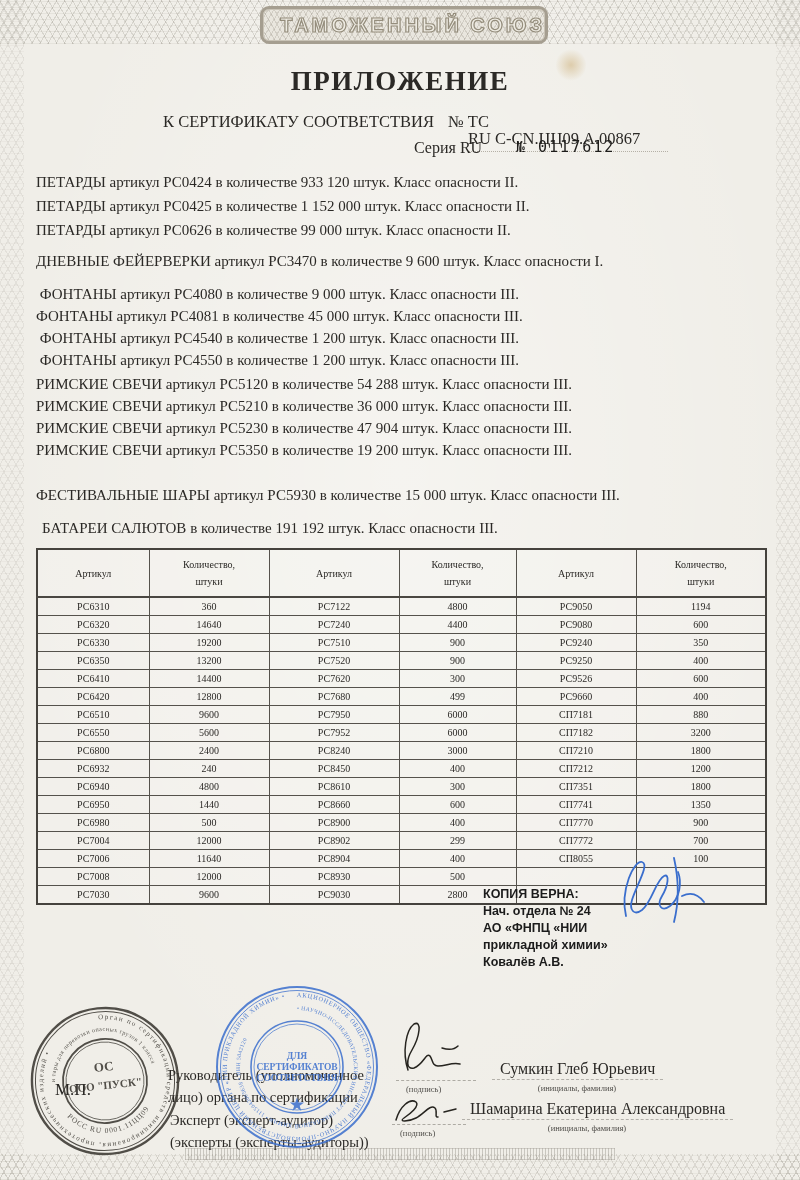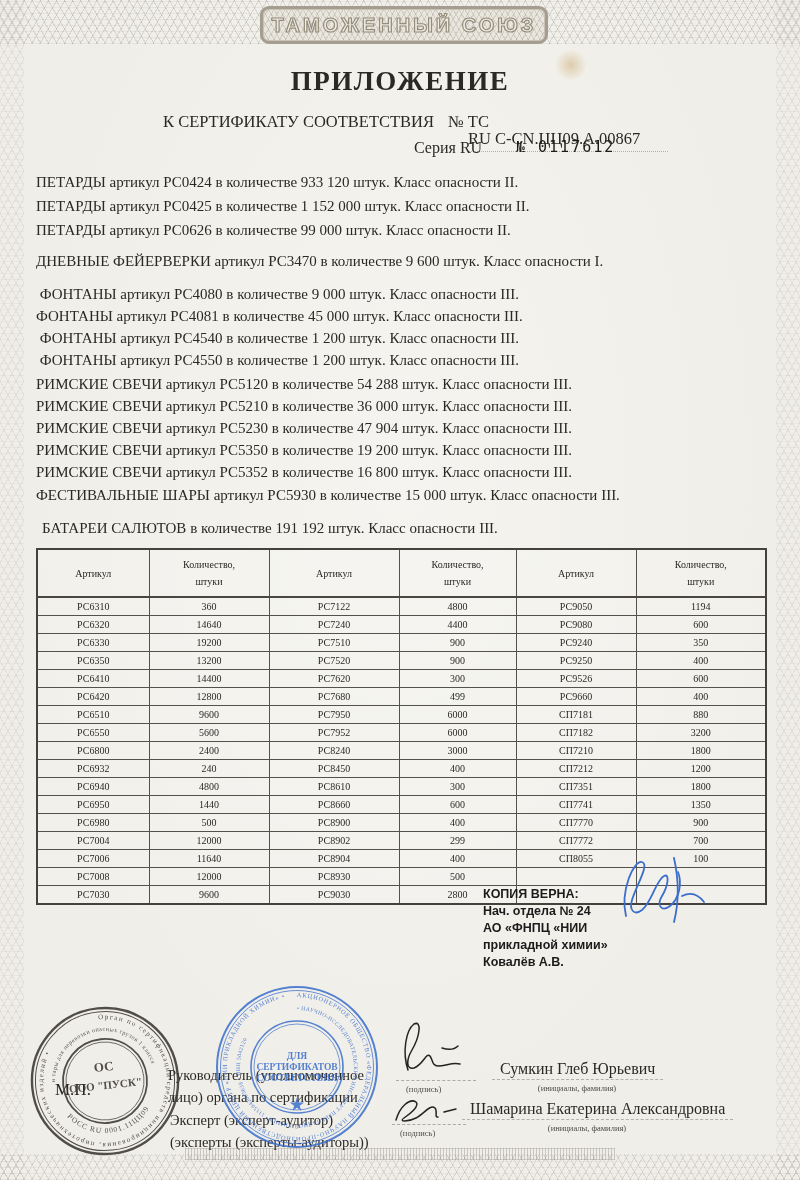--- a/index.html
+++ b/index.html
@@ -21,21 +21,21 @@
   .gbR{left:776px;top:0;width:24px;height:1180px;opacity:.55;}
   .stain{left:556px;top:48px;width:30px;height:34px;border-radius:50%;
     background:radial-gradient(circle, rgba(205,175,120,.55), rgba(205,175,120,0) 70%);}
   
   .badge{left:260px;top:6px;width:282px;height:32px;border:3px solid #a59e90;border-radius:9px;
     box-shadow:0 0 0 1px #c9c3b6 inset;
     background:
       repeating-linear-gradient(60deg, rgba(140,133,120,.25) 0 1px, transparent 1px 5px),
       repeating-linear-gradient(-60deg, rgba(140,133,120,.25) 0 1px, transparent 1px 5px),
       #e9e6de;
-    display:flex;align-items:center;justify-content:center;}
+    display:flex;align-items:center;justify-content:flex-end;}
   .badge span{font-family:"Liberation Sans", sans-serif;font-weight:800;font-size:20px;letter-spacing:3px;
     color:#eeebe2;-webkit-text-stroke:1.2px #948d7c;text-stroke:1.2px #948d7c;}
   
   .title{left:200px;top:66px;width:400px;text-align:center;font-size:27px;font-weight:bold;letter-spacing:1.5px;}
   .sub{left:163px;top:112px;font-size:16.5px;white-space:nowrap;}
   .sub .nolab{margin-left:14px;}
   .certnum{left:468px;top:112px;width:200px;font-size:16.5px;border-bottom:1px dotted #b5b0a6;padding-bottom:2px;white-space:nowrap;margin-top:17px;}
   .series{left:414px;top:139px;font-size:16px;}
   .seriesnum{left:516px;top:138px;font-family:"DejaVu Sans Mono", monospace;font-size:15px;letter-spacing:2px;color:#1d1c1a;}
   
@@ -107,21 +107,20 @@
         <div class="pline">ФОНТАНЫ артикул РС4080 в количестве 9 000 штук. Класс опасности III.</div>
         <div class="pline">ФОНТАНЫ артикул РС4081 в количестве 45 000 штук. Класс опасности III.</div>
         <div class="pline">ФОНТАНЫ артикул РС4540 в количестве 1 200 штук. Класс опасности III.</div>
         <div class="pline">ФОНТАНЫ артикул РС4550 в количестве 1 200 штук. Класс опасности III.</div>
       </div>
       <div class="pgroup g3">
         <div class="pline">РИМСКИЕ СВЕЧИ артикул РС5120   в количестве 54 288 штук. Класс опасности III.</div>
         <div class="pline">РИМСКИЕ СВЕЧИ артикул РС5210 в количестве 36 000 штук. Класс опасности III.</div>
         <div class="pline">РИМСКИЕ СВЕЧИ артикул РС5230 в количестве 47 904 штук. Класс опасности III.</div>
         <div class="pline">РИМСКИЕ СВЕЧИ артикул РС5350 в количестве 19 200 штук. Класс опасности III.</div>
-        <div class="pline">РИМСКИЕ СВЕЧИ артикул РС5352 в количестве 16 800 штук. Класс опасности III.</div>
       </div>
       <div class="pgroup g4">
         <div class="pline">ФЕСТИВАЛЬНЫЕ ШАРЫ артикул РС5930 в количестве 15 000 штук. Класс опасности III.</div>
       </div>
       <div class="pgroup g5">
         <div class="pline">БАТАРЕИ САЛЮТОВ в количестве 191 192 штук. Класс опасности III.</div>
       </div>
     </div>
 
   <table class="qty">

